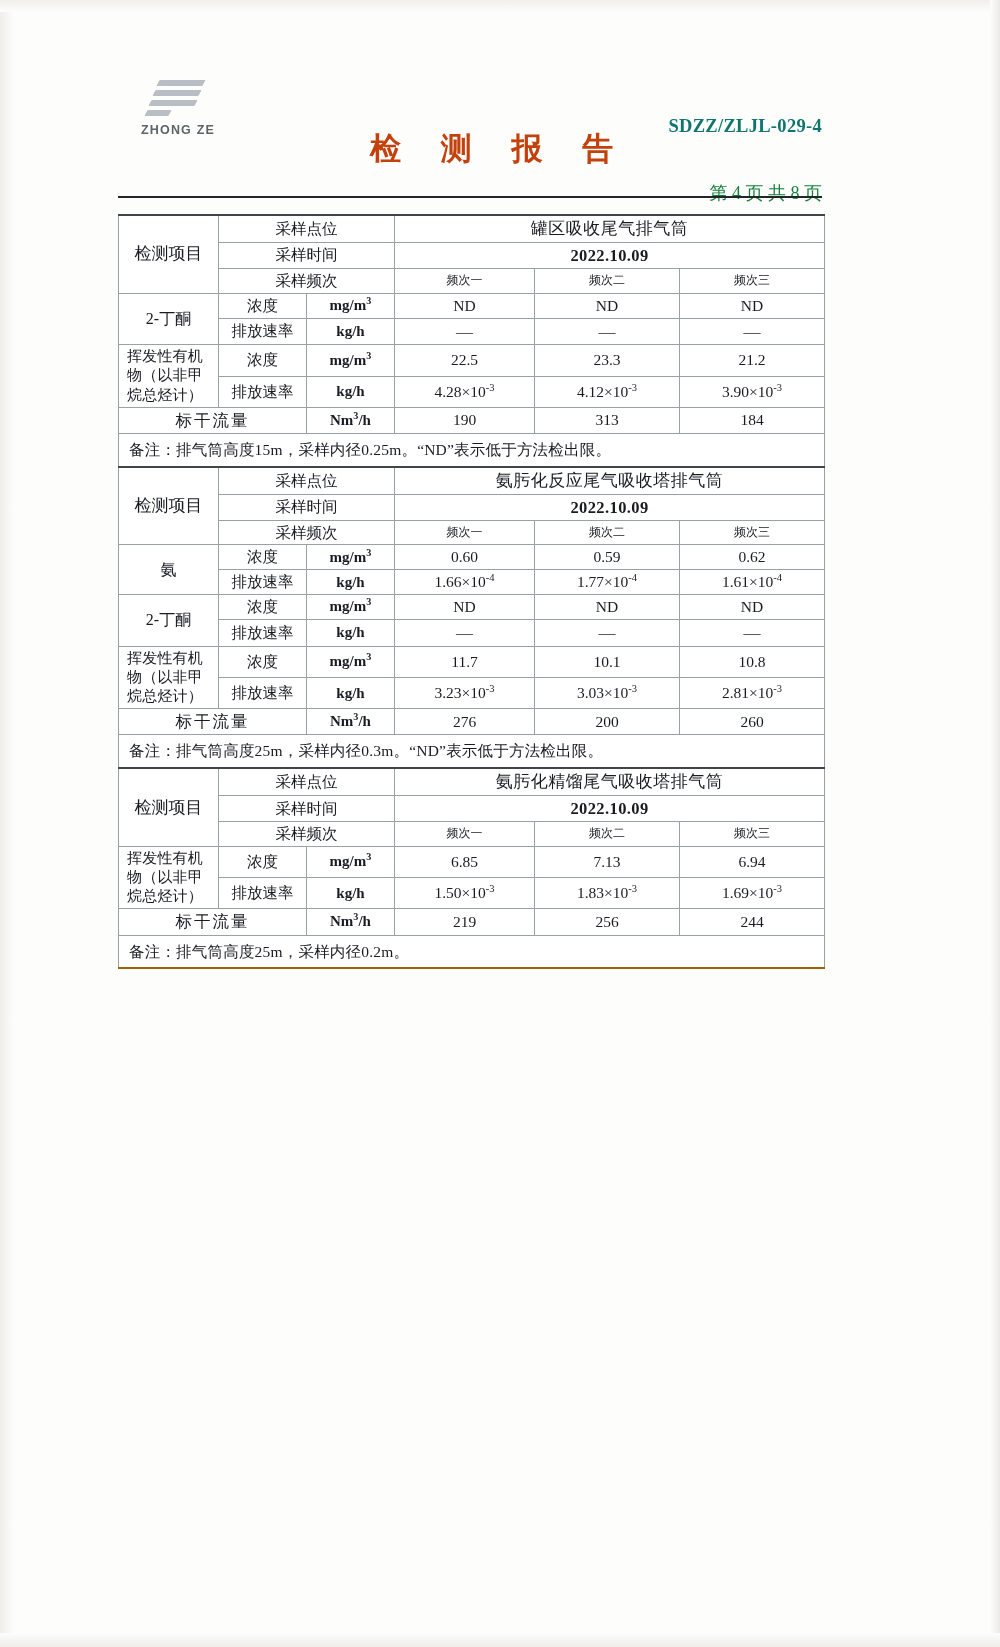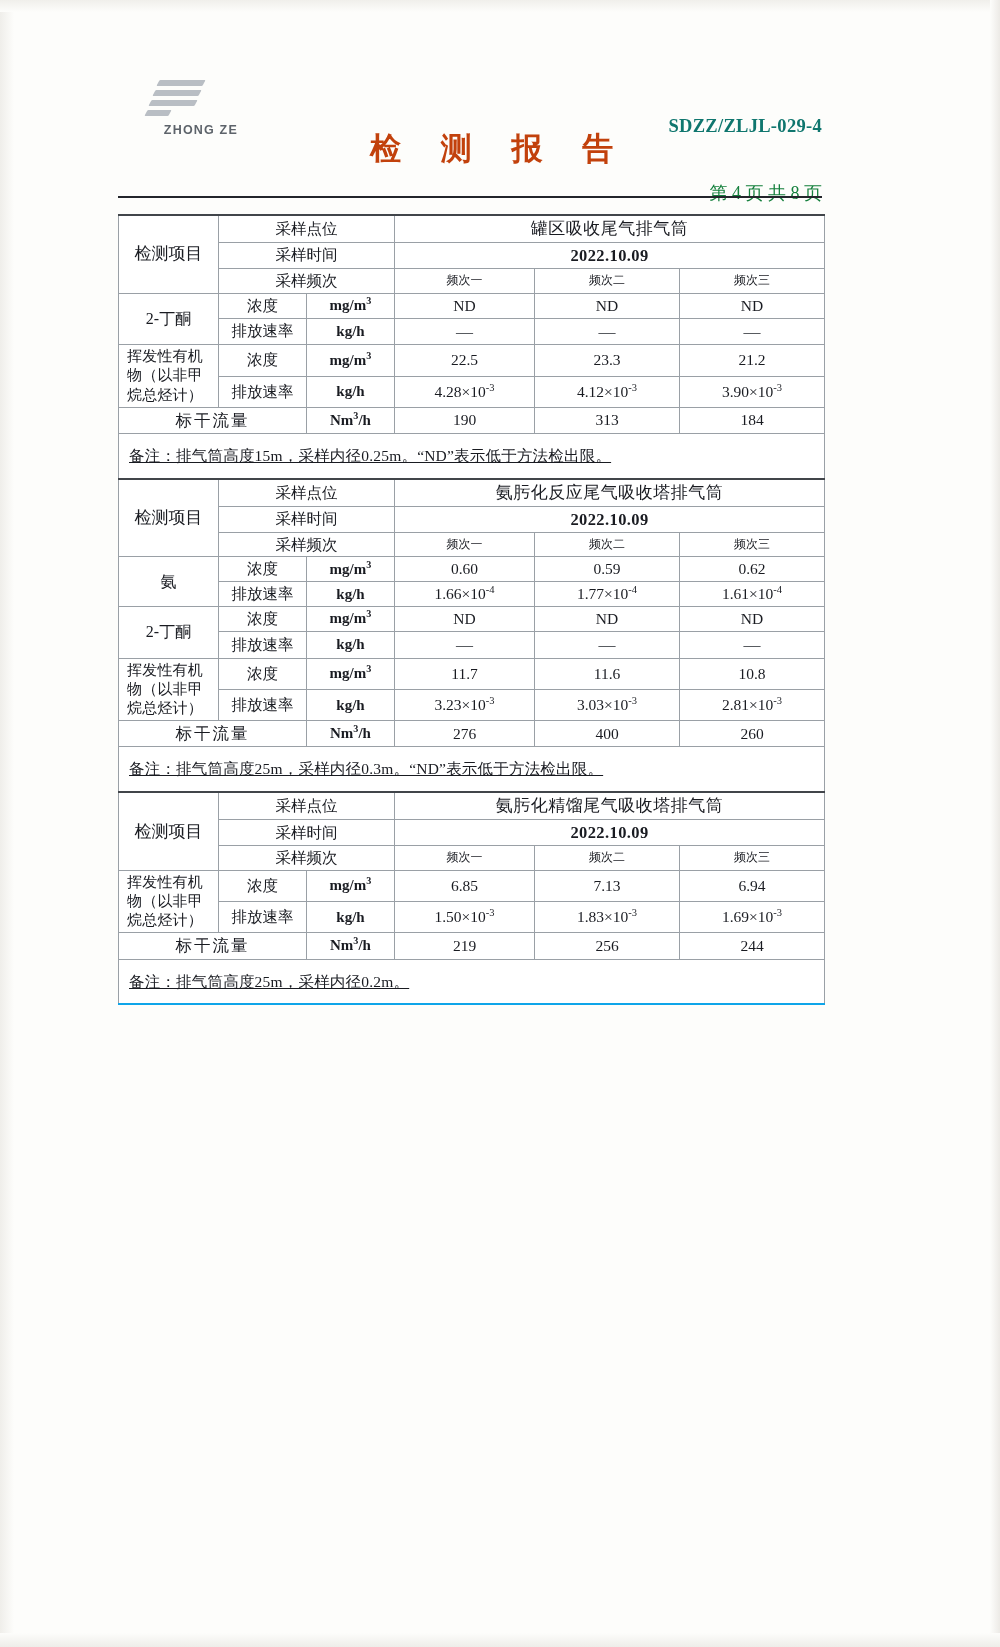--- a/index.html
+++ b/index.html
@@ -47,21 +47,21 @@
     height: 14px;
     background: linear-gradient(to top, #eeede9, #fdfdfb);
   }
 
   
   .logo-block {
     position: absolute;
     left: 118px;
     top: 78px;
     width: 120px;
-    text-align: right;
+    text-align: center;
   }
   .logo-mark {
     width: 64px;
     height: 40px;
     margin: 0 auto;
     position: relative;
   }
   .logo-mark span {
     position: absolute;
     display: block;
@@ -149,40 +149,39 @@
   }
   table.report td {
     border: 1px solid #9aa0a6;
     text-align: center;
     vertical-align: middle;
     padding: 2px 3px;
     line-height: 1.28;
     background: #ffffff;
   }
   table.report tr.thick-top > td { border-top: 2px solid #41454a; }
-  table.report tr.thick-bottom > td { border-bottom: 2px solid #0ea5e9; }
+  table.report tr.thick-bottom > td { border-bottom: 2px solid #a16207; }
   td.outer-l { border-left: 2px solid #41454a; }
   td.outer-r { border-right: 2px solid #41454a; }
 
   .cell-item { font-size: 17px; }
   .cell-point { font-size: 17px; letter-spacing: 0.5px; }
   .cell-date { font-weight: bold; font-size: 16.5px; letter-spacing: 0.4px; }
   .cell-freq { font-size: 12px; margin-left: 46px; }
   .cell-unit { font-family: "Liberation Serif", serif; font-size: 15px; font-weight: bold; }
   .cell-val { font-family: "Liberation Serif", serif; font-size: 15.5px; }
   .cell-sub { font-size: 15.5px; }
   .analyte { font-size: 16px; line-height: 1.3; }
   .analyte-multi { font-size: 15px; line-height: 1.34; letter-spacing: 0.2px; }
   .flow-label { font-size: 16.5px; letter-spacing: 2px; }
   .remark {
     text-align: left !important;
-    padding: 12px 10px !important;
+    padding: 6px 10px !important;
     font-size: 15.5px;
     letter-spacing: 0.2px;
-    text-decoration: underline;
   }
   sup { font-size: 0.68em; vertical-align: super; line-height: 0; }
   .dash { font-size: 17px; color: #3a3d43; }
 </style>
 </head>
 <body>
 
 <div class="page">
   <div class="scan-edge-left"></div>
   <div class="scan-edge-top"></div>
@@ -313,35 +312,35 @@
             <td class="cell-unit">kg/h</td>
             <td class="dash">—</td>
             <td class="dash">—</td>
             <td class="outer-r dash">—</td>
           </tr>
           <tr>
             <td class="outer-l analyte-multi" rowspan="2" style="text-align:left;padding-left:8px;">挥发性有机<br>物（以非甲<br>烷总烃计）</td>
             <td class="cell-sub">浓度</td>
             <td class="cell-unit">mg/m<sup>3</sup></td>
             <td class="cell-val">11.7</td>
-            <td class="cell-val">11.6</td>
+            <td class="cell-val">10.1</td>
             <td class="outer-r cell-val">10.8</td>
           </tr>
           <tr>
             <td class="cell-sub">排放速率</td>
             <td class="cell-unit">kg/h</td>
             <td class="cell-val">3.23×10<sup>-3</sup></td>
             <td class="cell-val">3.03×10<sup>-3</sup></td>
             <td class="outer-r cell-val">2.81×10<sup>-3</sup></td>
           </tr>
           <tr>
             <td class="outer-l flow-label" colspan="2">标干流量</td>
             <td class="cell-unit">Nm<sup>3</sup>/h</td>
             <td class="cell-val">276</td>
-            <td class="cell-val">400</td>
+            <td class="cell-val">200</td>
             <td class="outer-r cell-val">260</td>
           </tr>
           <tr class="">
             <td class="outer-l outer-r remark" colspan="6">备注：排气筒高度25m，采样内径0.3m。“ND”表示低于方法检出限。</td>
           </tr>
           <tr class="thick-top">
             <td class="outer-l cell-item" rowspan="3">检测项目</td>
             <td colspan="2" class="cell-sub">采样点位</td>
             <td colspan="3" class="outer-r cell-point">氨肟化精馏尾气吸收塔排气筒</td>
           </tr>

